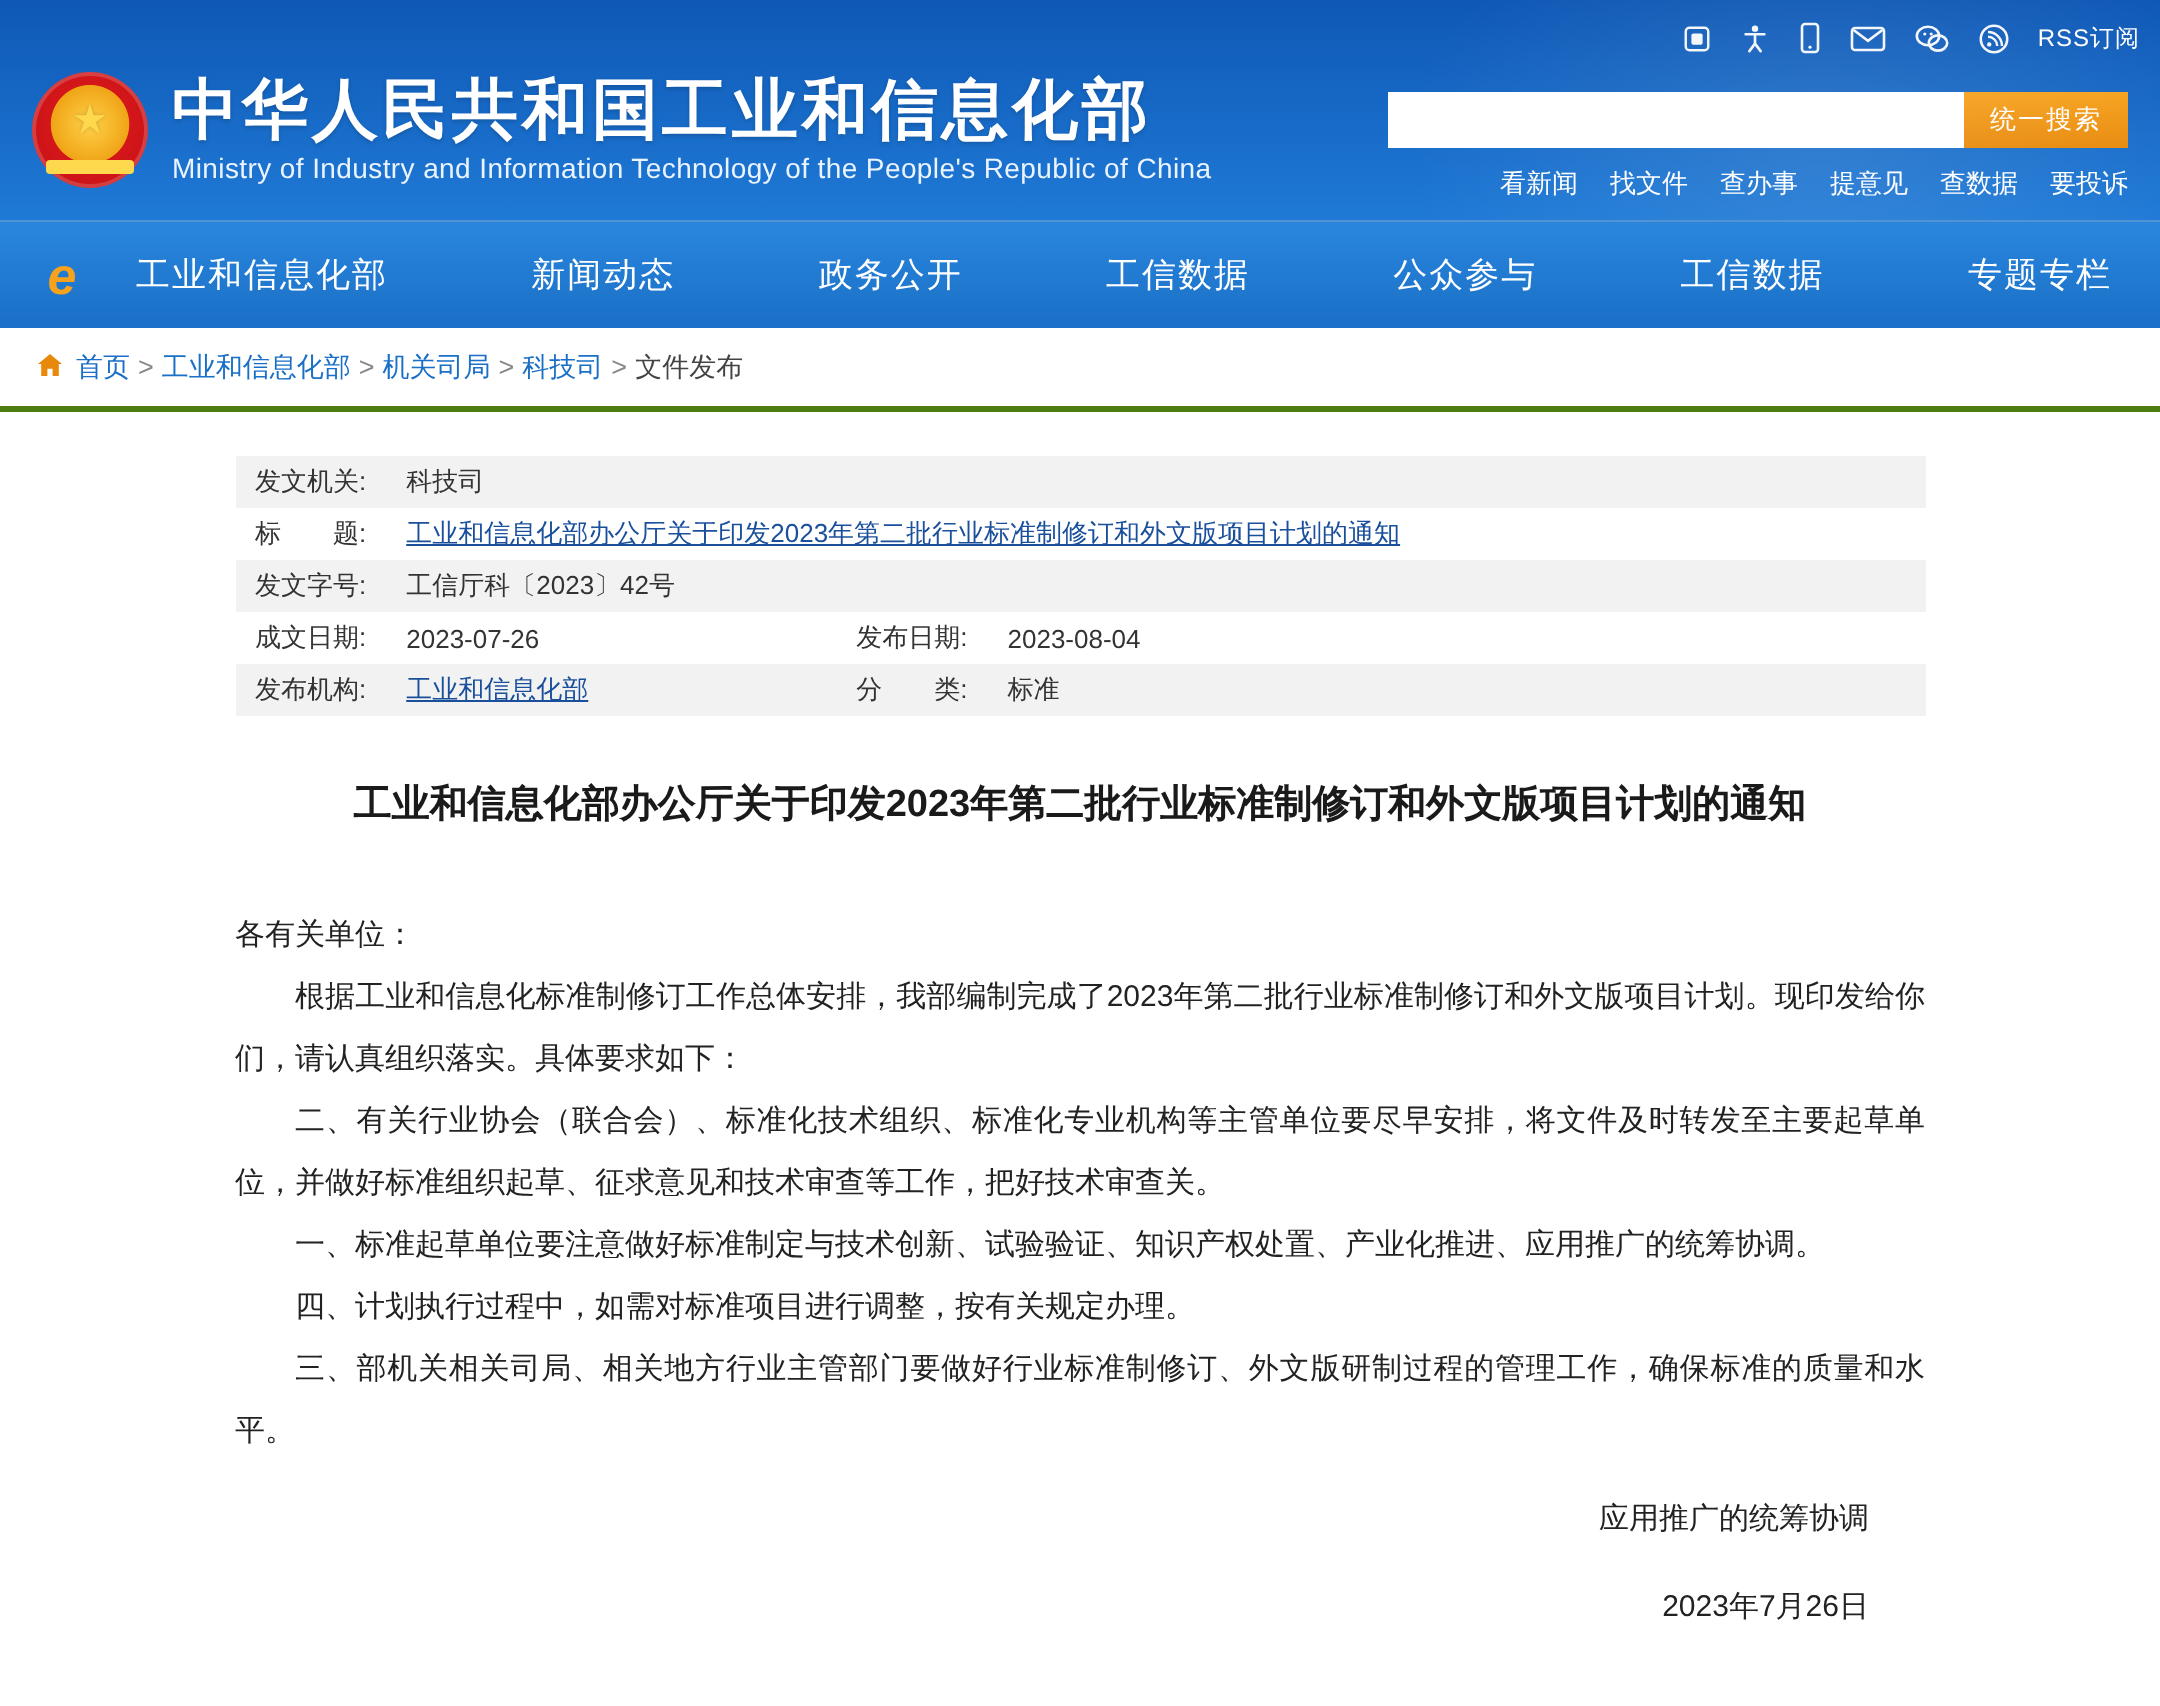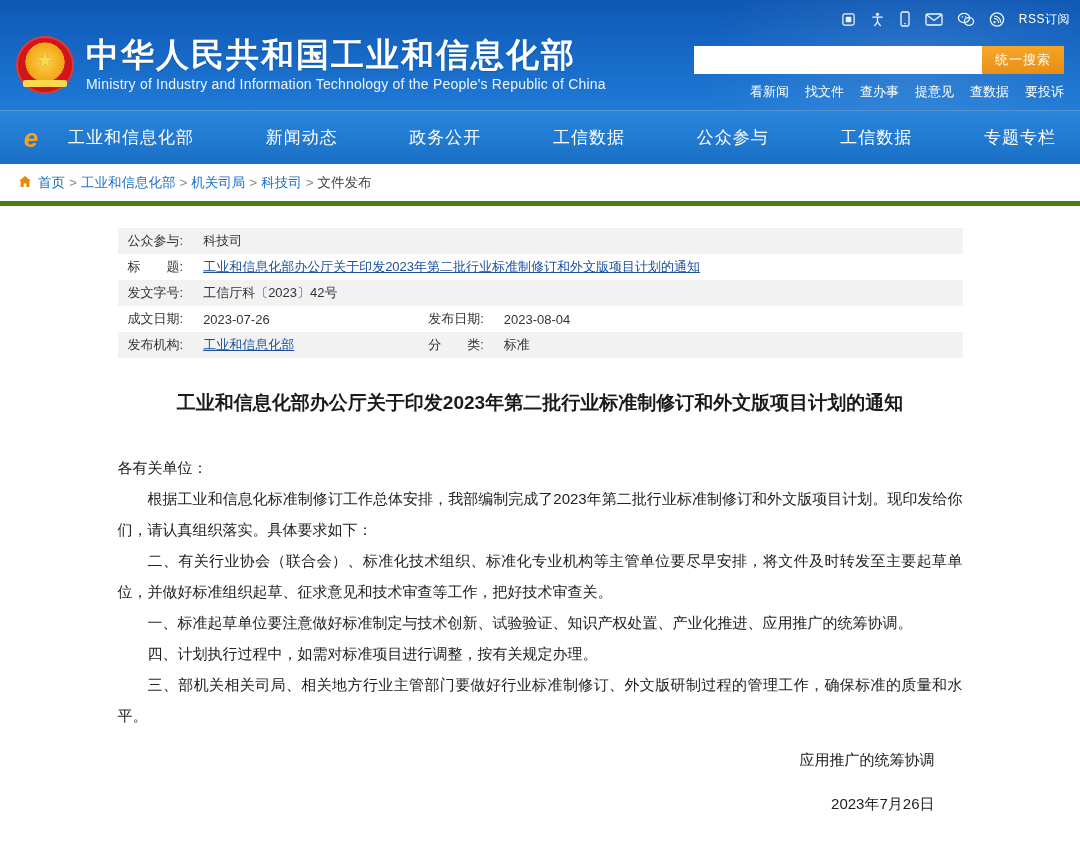--- a/index.html
+++ b/index.html
@@ -178,21 +178,21 @@
     padding: 0 6px;
   }
 
   
   .crumb-wrap {
     width: 1080px;
     height: 42px;
     display: flex;
     align-items: center;
     padding-left: 18px;
-    border-bottom: 5px solid #4d7c0f;
+    border-bottom: 3px solid #4d7c0f;
     background: #ffffff;
   }
   .home-icon {
     color: #e8890b;
     font-size: 14px;
     margin-right: 6px;
     line-height: 1;
   }
   .crumb-text { font-size: 13.5px; color: #444; }
   .crumb-text a { color: #1a6fc6; text-decoration: none; }
@@ -346,21 +346,21 @@
   <span class="crumb-text">
     <a href="#">首页</a><span class="crumb-sep">&gt;</span><a href="#">工业和信息化部</a><span class="crumb-sep">&gt;</span><a href="#">机关司局</a><span class="crumb-sep">&gt;</span><a href="#">科技司</a><span class="crumb-sep">&gt;</span><span>文件发布</span>
   </span>
 </div>
 
 <div class="doc-wrap">
 
   <table class="meta-table">
     <tbody>
         <tr class="shade">
-      <td class="meta-label">公众参与:</td>
+      <td class="meta-label">发文机关:</td>
       <td colspan="3">科技司</td>
     </tr>
     <tr>
       <td class="meta-label">标　　题:</td>
       <td colspan="3">
         <a class="meta-link" href="#">工业和信息化部办公厅关于印发2023年第二批行业标准制修订和外文版项目计划的通知</a>
       </td>
     </tr>
     <tr class="shade">
       <td class="meta-label">发文字号:</td>

